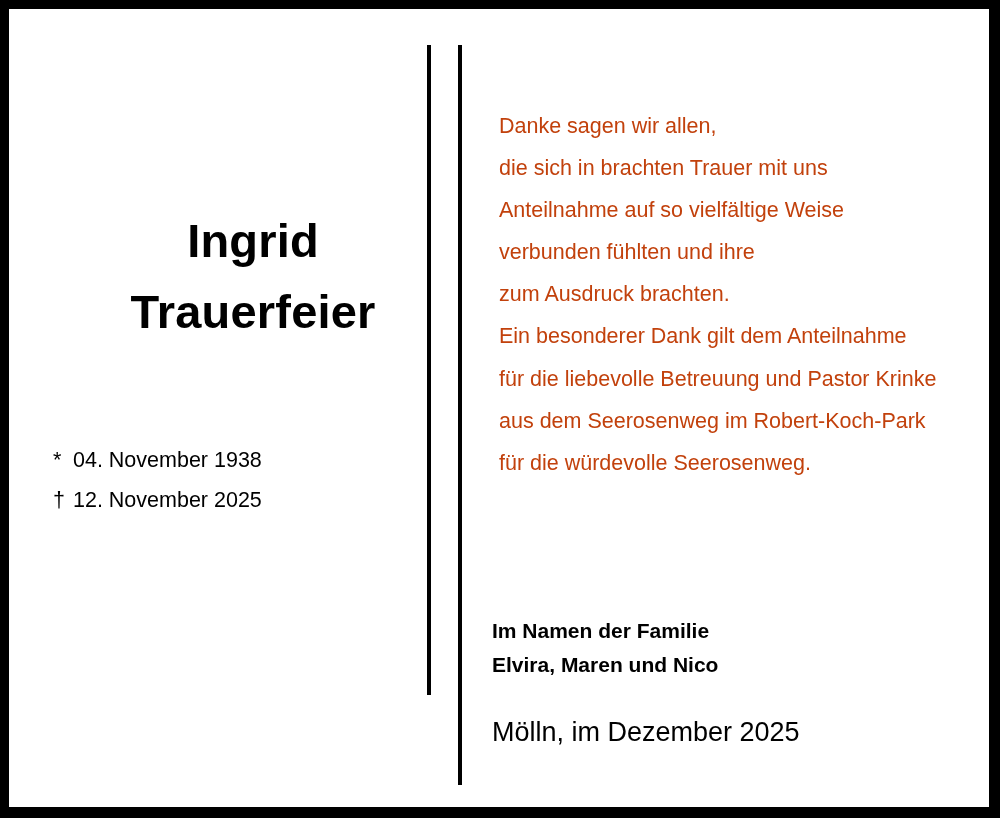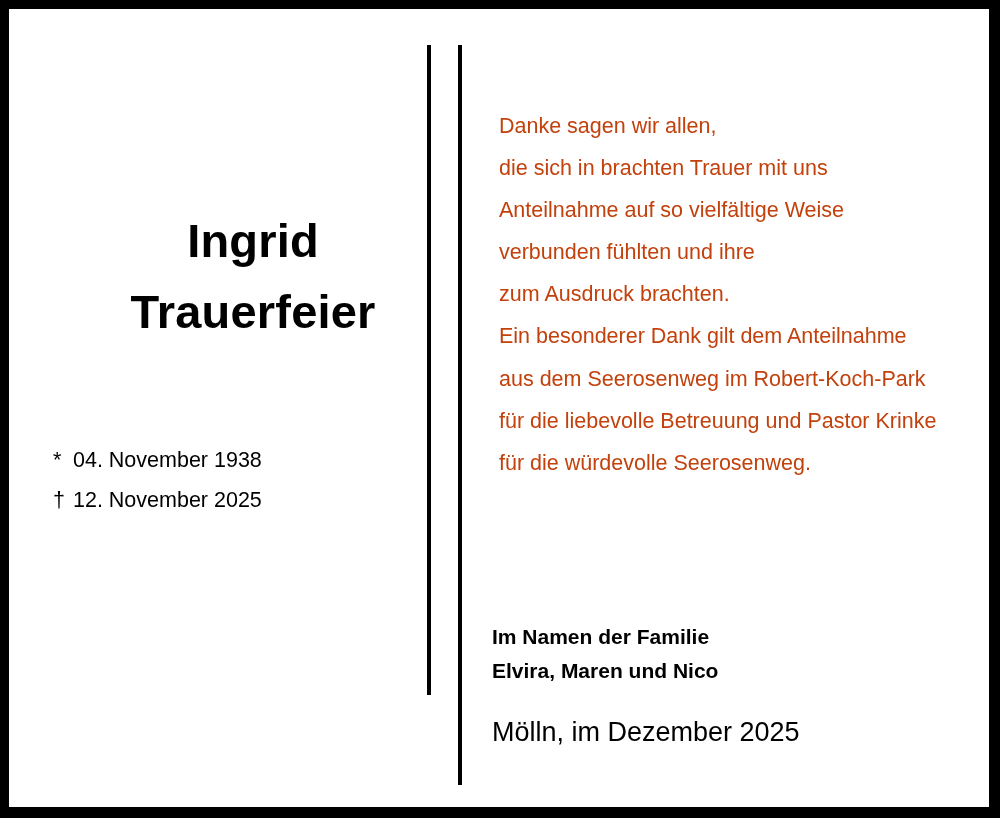--- a/index.html
+++ b/index.html
@@ -116,21 +116,20 @@
   }
   .family-block {
     position: absolute;
     left: 0;
     top: 605px;
     width: 500px;
     color: #000000;
     font-size: 21px;
     font-weight: bold;
     line-height: 1.62;
-    margin-top: 6px;
   }
   .family-block .fline {
     display: block;
     white-space: nowrap;
   }
   .place-date {
     position: absolute;
     left: 0;
     top: 708px;
     width: 500px;
@@ -167,22 +166,22 @@
     <div class="rule rule-outer"></div>
 
     <div class="right-col">
       <div class="thanks-text">
         <span class="tline">Danke sagen wir allen,</span>
         <span class="tline">die sich in brachten Trauer mit uns</span>
         <span class="tline">Anteilnahme auf so vielfältige Weise</span>
         <span class="tline">verbunden fühlten und ihre</span>
         <span class="tline">zum Ausdruck brachten.</span>
         <span class="tline">Ein besonderer Dank gilt dem Anteilnahme</span>
+        <span class="tline">für die liebevolle Betreuung und Pastor Krinke</span>
         <span class="tline">aus dem Seerosenweg im Robert-Koch-Park</span>
-        <span class="tline">für die liebevolle Betreuung und Pastor Krinke</span>
         <span class="tline">für die würdevolle Seerosenweg.</span>
       </div>
 
       <div class="family-block">
         <span class="fline">Im Namen der Familie</span>
         <span class="fline">Elvira, Maren und Nico</span>
       </div>
 
       <div class="place-date">Mölln, im Dezember 2025</div>
     </div>

